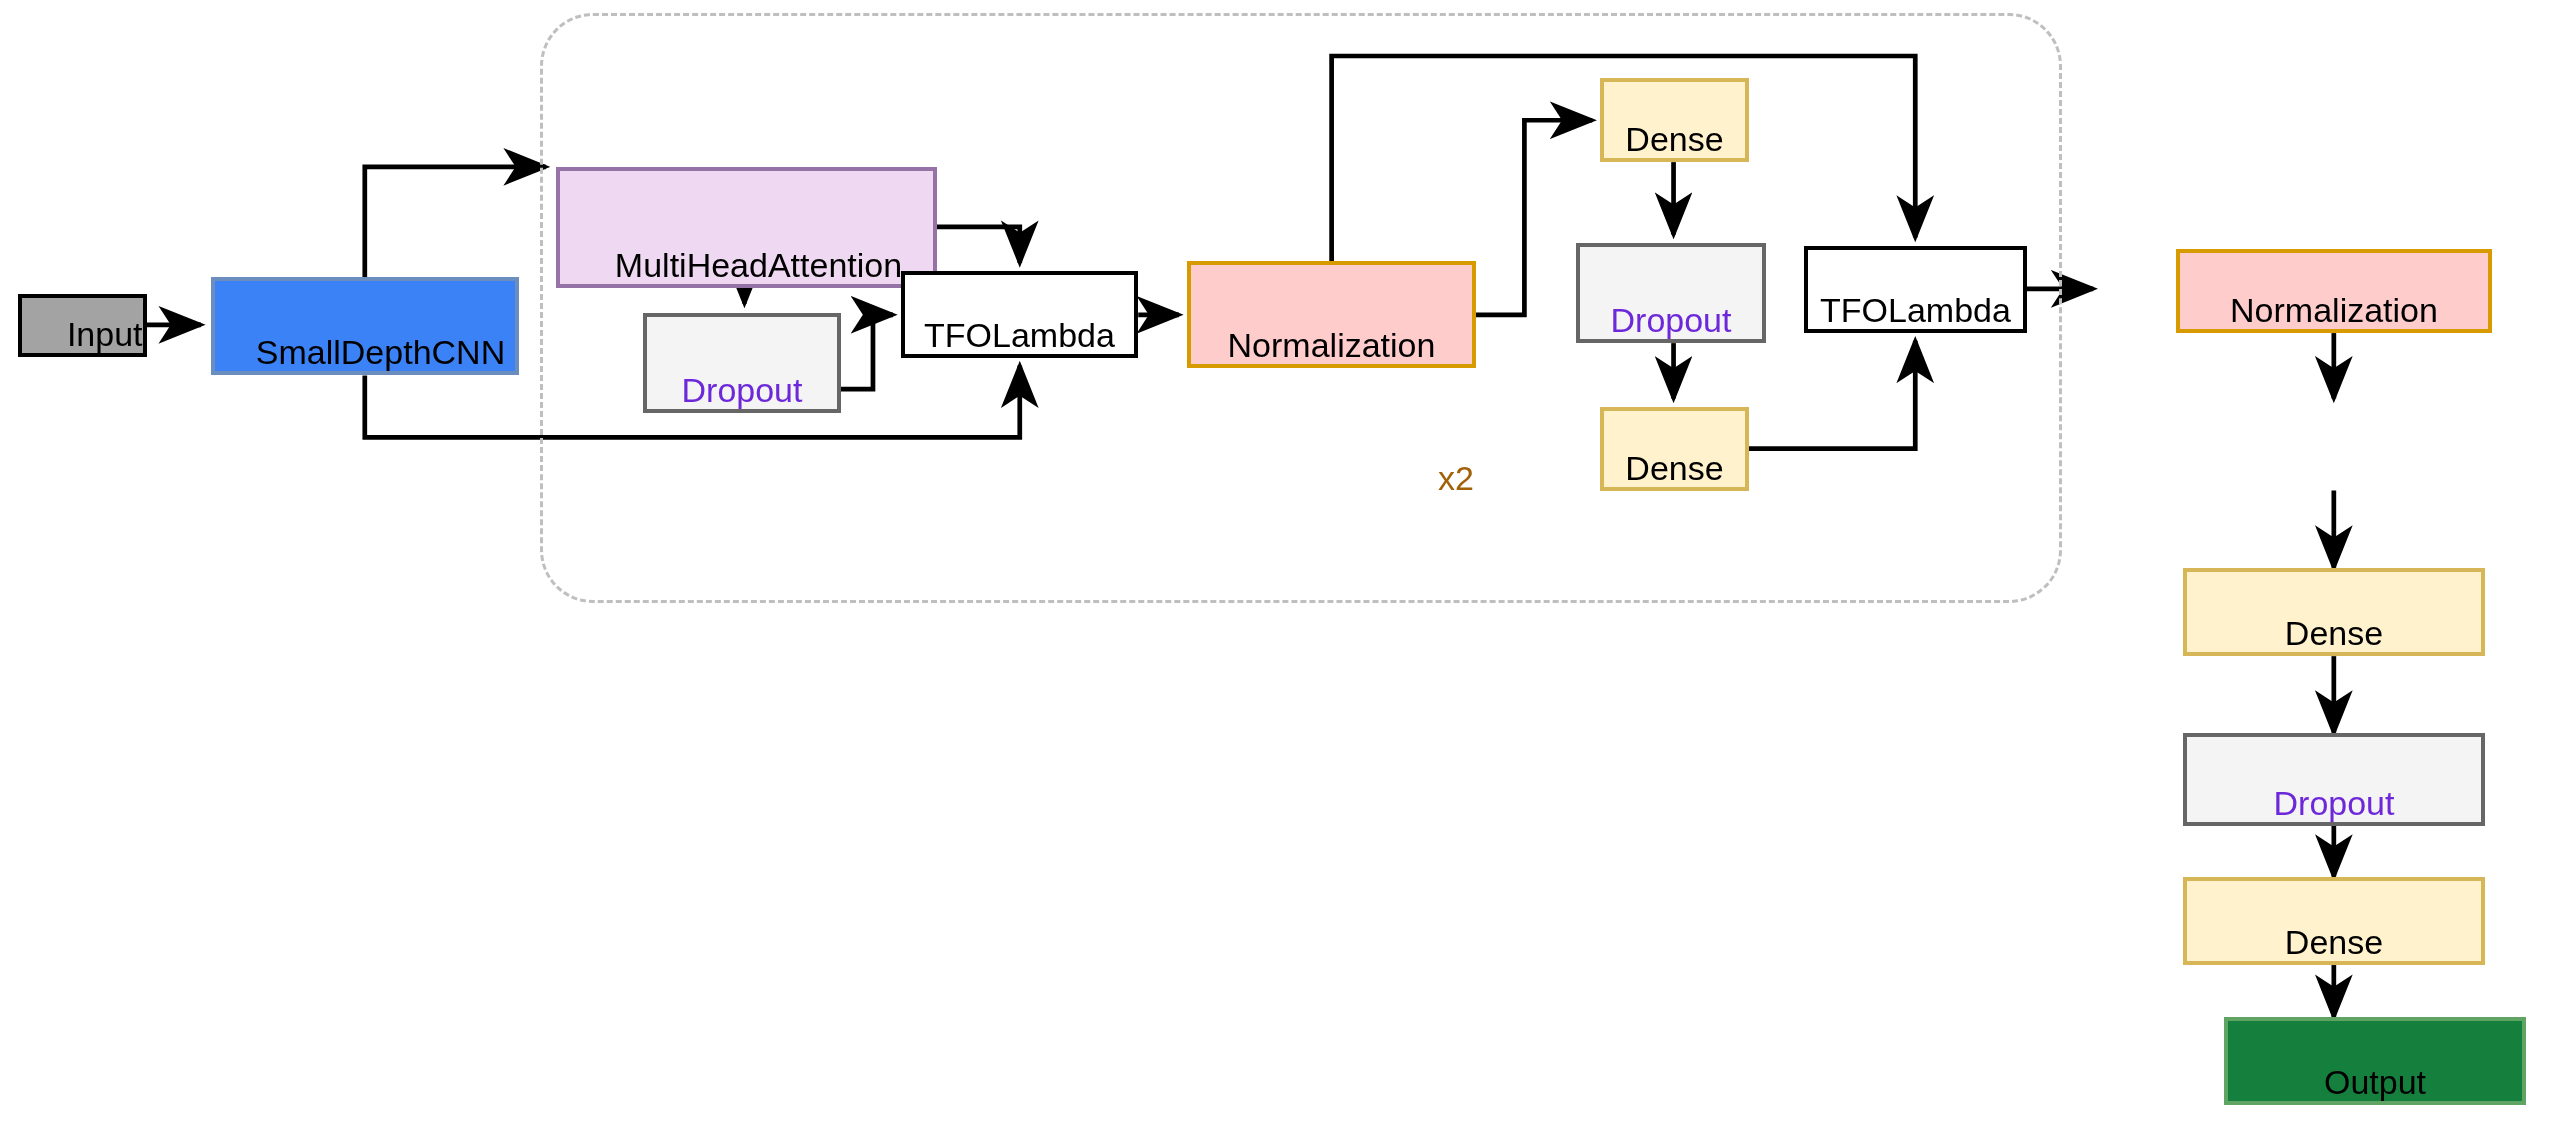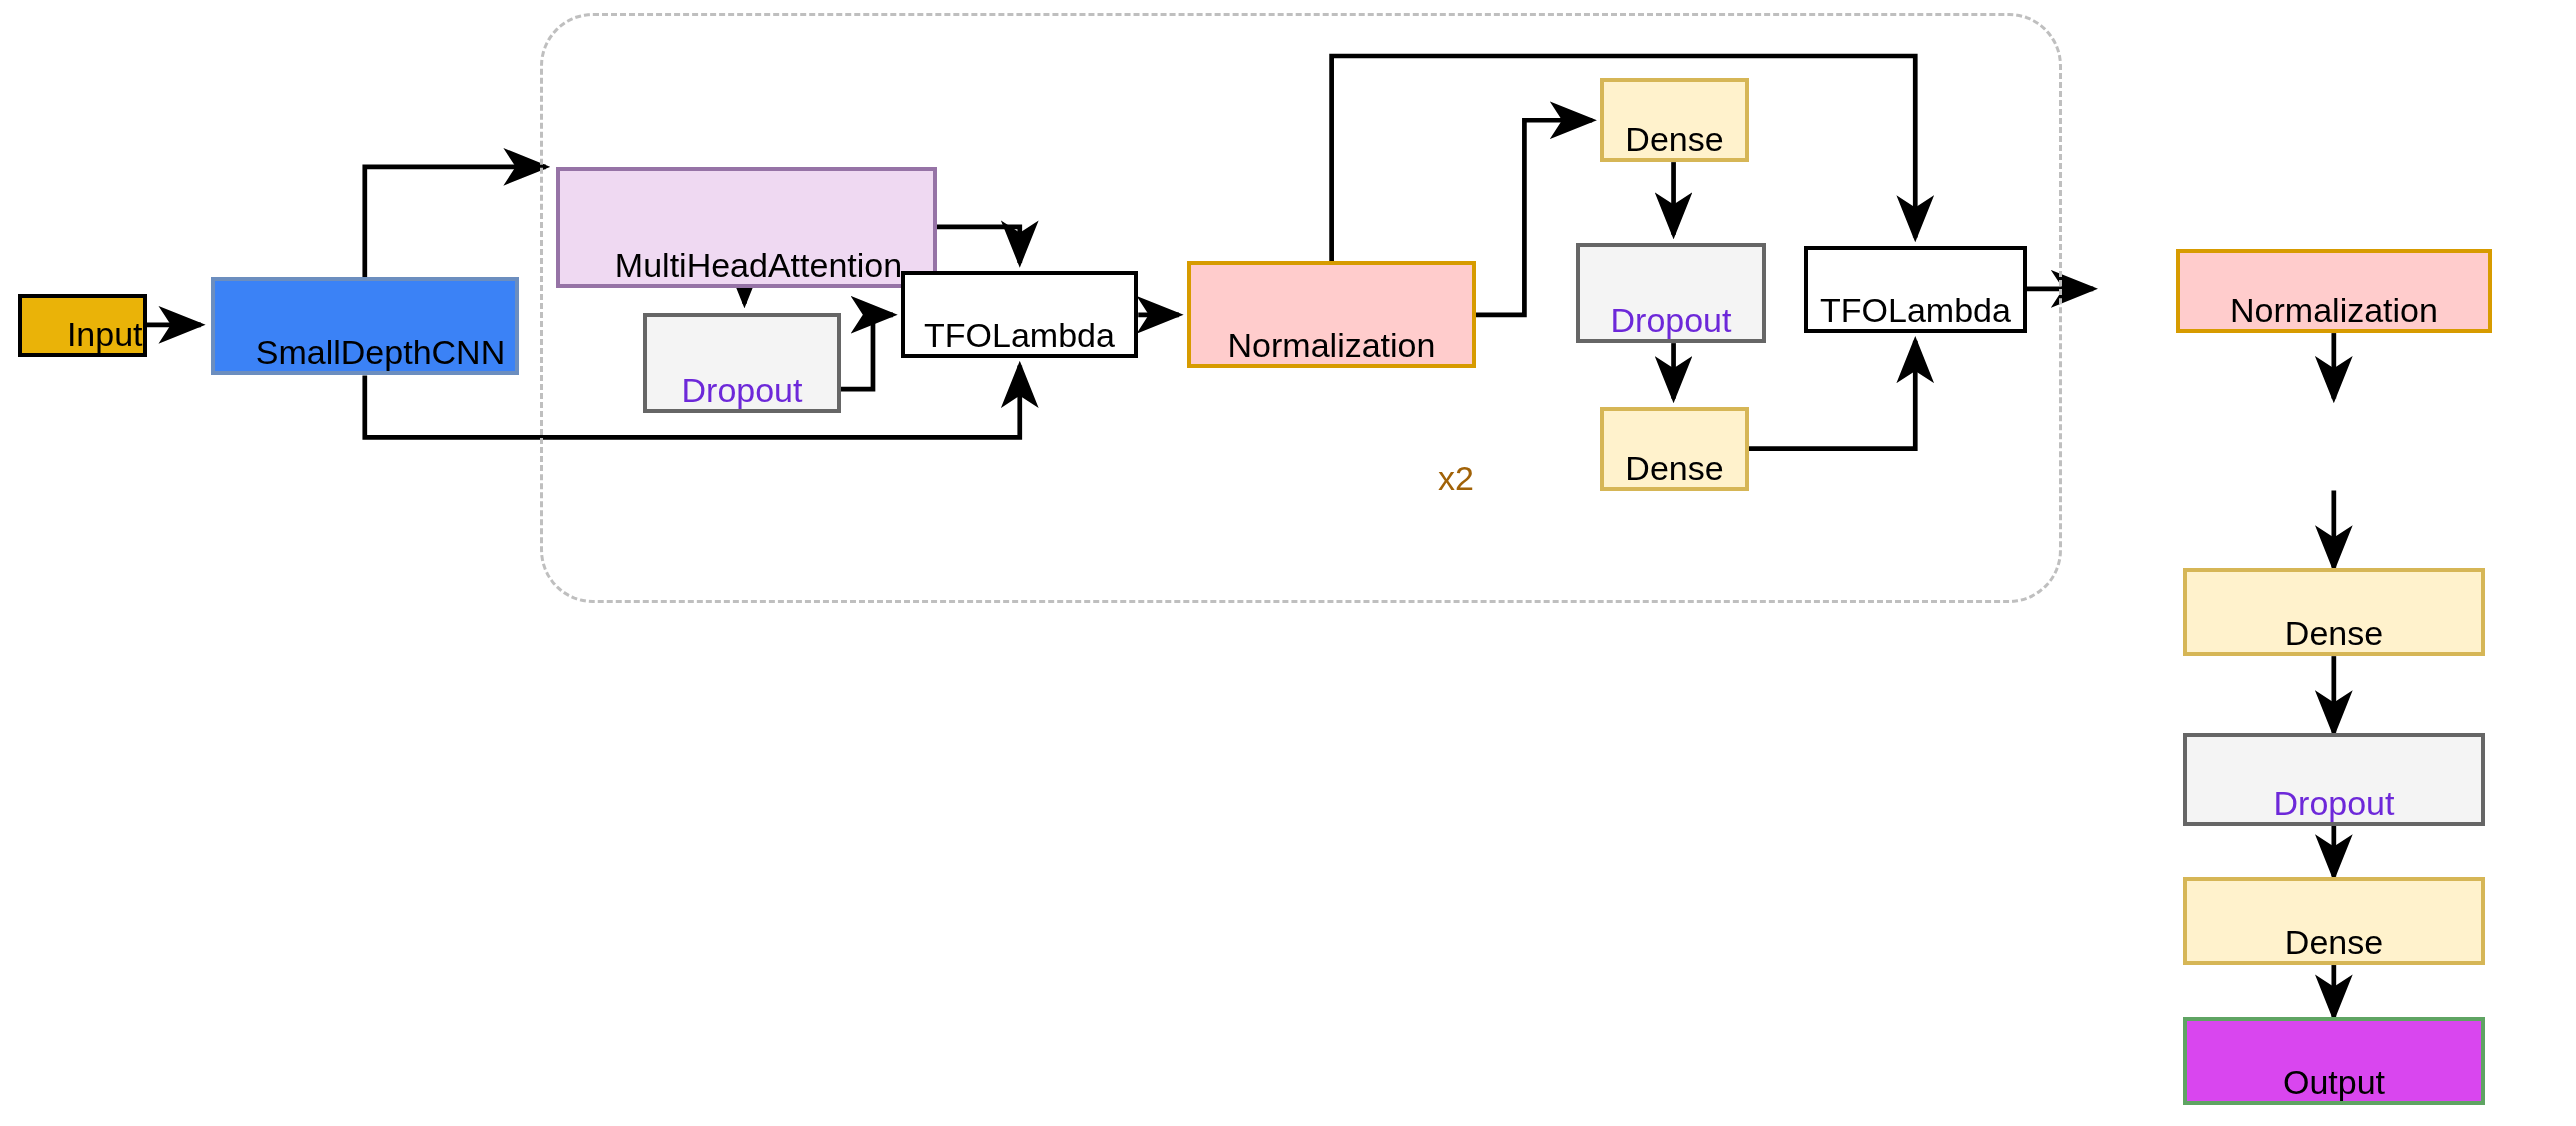--- a/index.html
+++ b/index.html
@@ -19,28 +19,28 @@
     align-items:flex-end;
     justify-content:center;
     text-align:center;
     font-family:"Liberation Sans", sans-serif;
     font-size:34px;
     line-height:1.05;
     color:#000000;
     white-space:nowrap;
     z-index:5;
   }
-  .n-input     {background:#eab308;border:4.1px solid #000000;padding-left:45px;}
+  .n-input     {background:#a3a3a3;border:4.1px solid #000000;padding-left:45px;}
   .n-cnn       {background:#3b82f6;border:4.1px solid #6C8EBF;padding-left:31px;}
   .n-mha       {background:#EFD9F2;border:4.1px solid #9673A6;}
   .n-dropout   {background:#F4F4F4;border:4.1px solid #666666;color:#6d28d9;}
   .n-lambda    {background:#FFFFFF;border:4.1px solid #000000;}
   .n-norm      {background:#FFCCCC;border:4.1px solid #D79B00;}
   .n-dense     {background:#FFF2CC;border:4.1px solid #D6B656;}
-  .n-output    {background:#d946ef;border:4.1px solid #5FA463;}
+  .n-output    {background:#15803d;border:4.1px solid #5FA463;margin-left:41px;}
   .group-box{
     position:absolute;
     box-sizing:border-box;
     border:3.5px dashed #BFBFBF;
     border-radius:53px;
     background:transparent;
     z-index:1;
   }
   .repeat-label{
     position:absolute;

